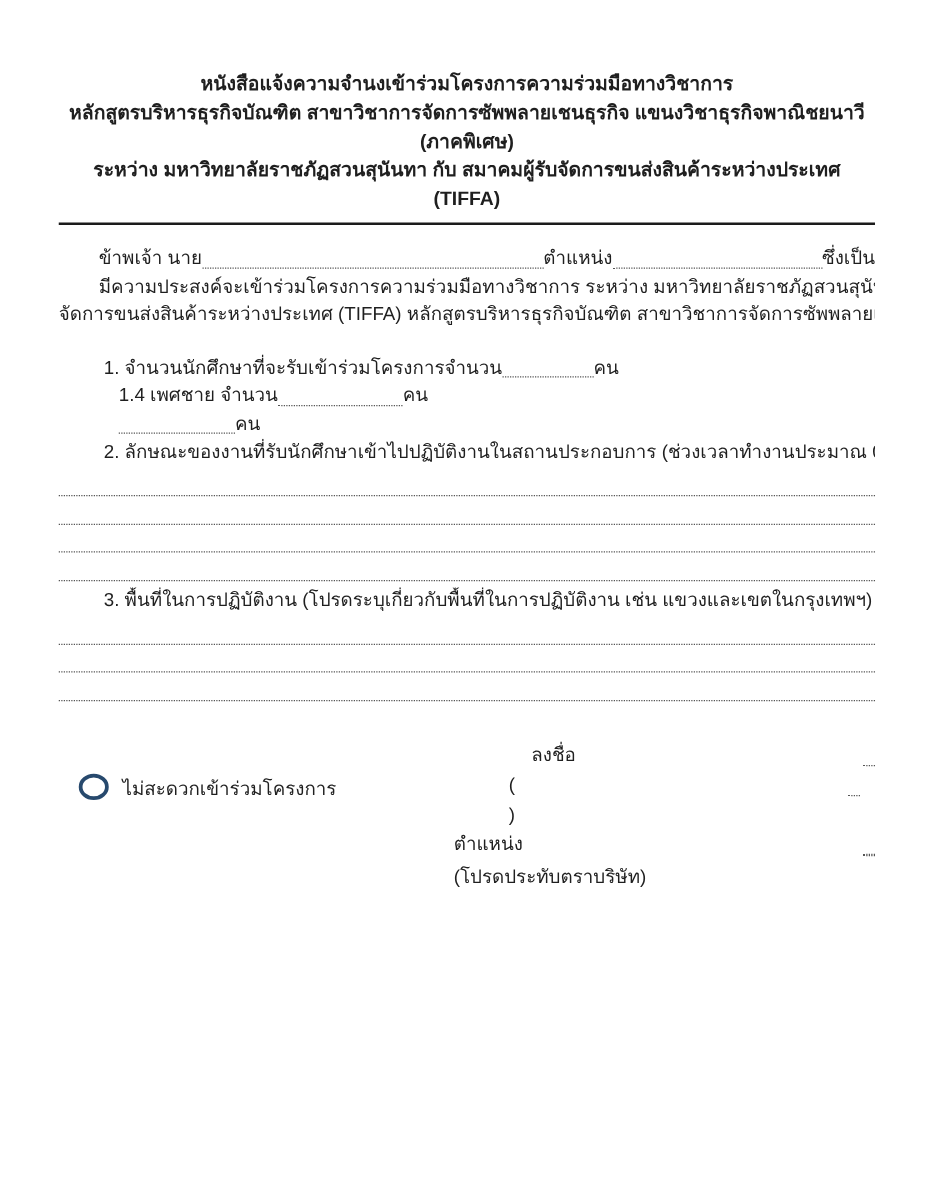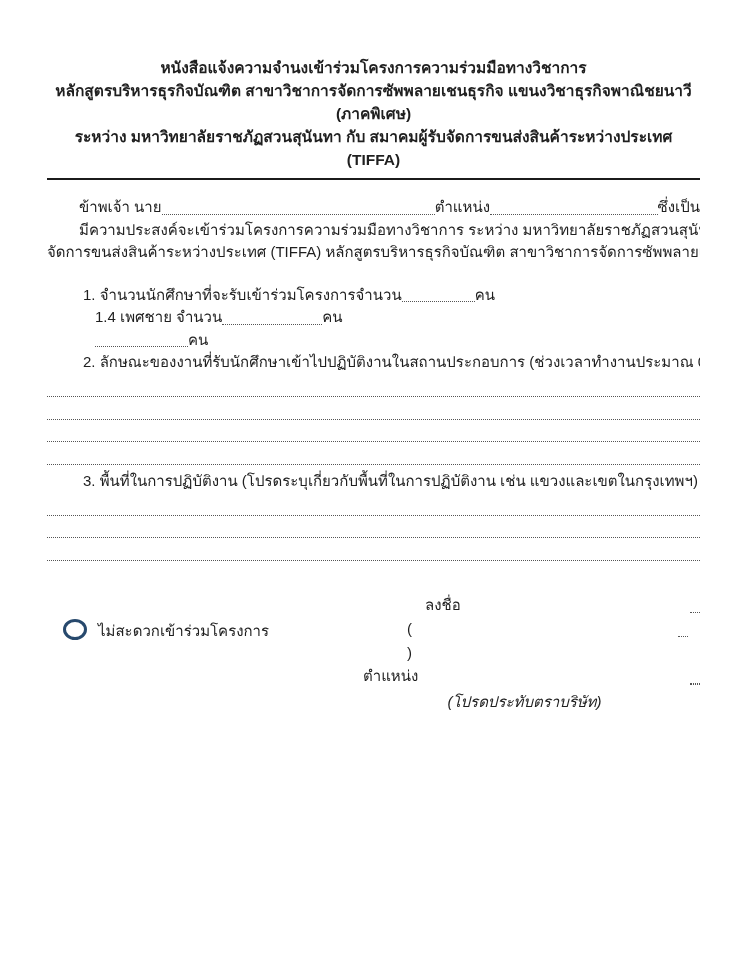--- a/index.html
+++ b/index.html
@@ -26,21 +26,21 @@
   .answer-line{height:21.5px;border-bottom:1.8px dotted #555;}
   .item3-row{margin-top:5px;}
   .sig-section{position:relative;margin-top:32px;height:130px;}
   .decline-option{position:absolute;left:16px;top:26px;display:flex;align-items:flex-start;gap:11px;}
   .decline-circle{width:18px;height:15px;border:3px solid #27496d;border-radius:50%;}
   .sig-block{margin-left:316px;}
   .sig-line{display:flex;align-items:baseline;line-height:23px;flex-direction:column;}
   .sig-sign{padding-left:62px;}
   .sig-sign .sig-label{margin-right:6px;}
   .sig-paren{padding-left:44px;padding-right:12px;}
-  .sig-stamp{text-align:center;font-style:italic;padding-right:14px;line-height:23px;margin-top:1px;}
+  .sig-stamp{text-align:left;padding-right:14px;line-height:23px;margin-top:1px;}
 </style>
 </head>
 <body>
 
 <div class="page">
 
   <div class="doc-header">
     <div>หนังสือแจ้งความจำนงเข้าร่วมโครงการความร่วมมือทางวิชาการ</div>
     <div>หลักสูตรบริหารธุรกิจบัณฑิต สาขาวิชาการจัดการซัพพลายเชนธุรกิจ แขนงวิชาธุรกิจพาณิชยนาวี (ภาคพิเศษ)</div>
     <div>ระหว่าง มหาวิทยาลัยราชภัฏสวนสุนันทา กับ สมาคมผู้รับจัดการขนส่งสินค้าระหว่างประเทศ (TIFFA)</div>

